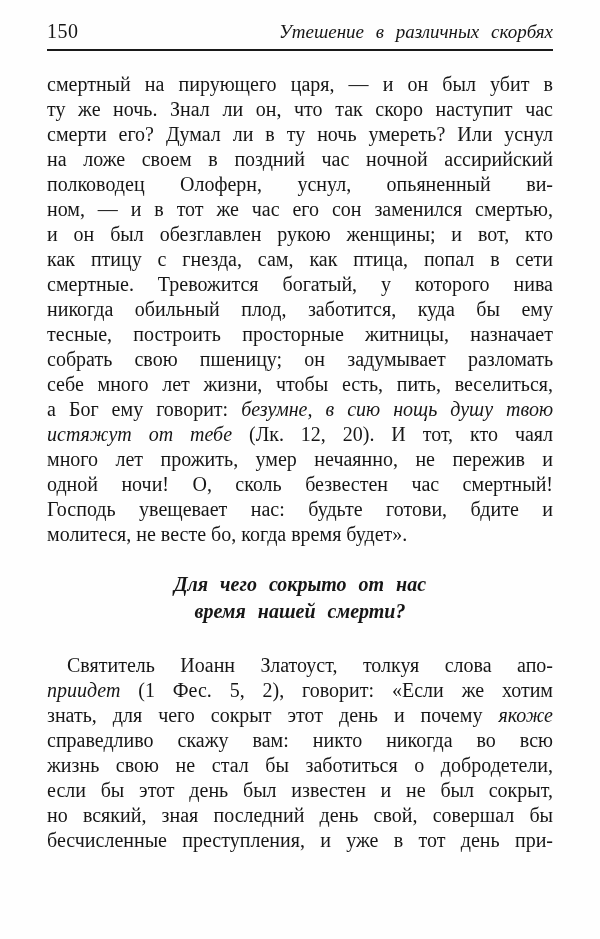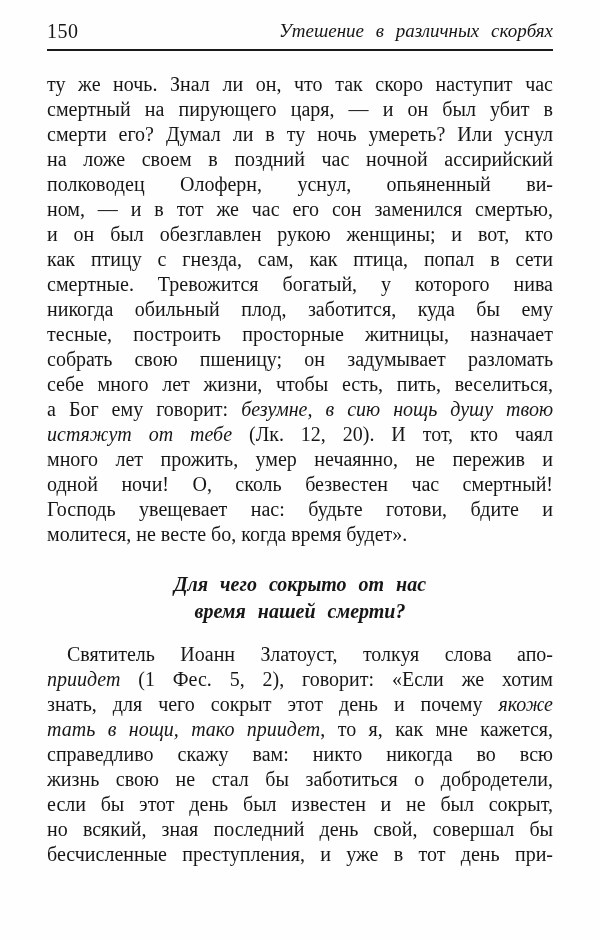--- a/index.html
+++ b/index.html
@@ -15,21 +15,21 @@
     background: #fefefe;
     color: #161616;
     font-family: "Liberation Serif", "DejaVu Serif", serif;
     box-sizing: border-box;
     padding: 20px 47px 0 47px;
     overflow: hidden;
   }
   .header {
     display: flex;
     justify-content: space-between;
-    align-items: flex-start;
+    align-items: flex-end;
     border-bottom: 2px solid #1a1a1a;
     padding-bottom: 6px;
   }
   .pagenum {
     font-size: 20px;
     letter-spacing: 0.5px;
   }
   .runtitle {
     font-size: 19px;
     font-weight: normal;
@@ -50,42 +50,42 @@
   }
   .para .line.last {
     text-align-last: left;
   }
   .para .line.indent {
     text-indent: 20px;
   }
   .it { font-style: italic; }
   .rm { font-style: normal; }
   .heading {
-    margin: 24px 0 17px 0;
+    margin: 24px 0 28px 0;
     text-align: center;
     font-size: 20px;
     font-weight: bold;
     font-style: italic;
     line-height: 27px;
     word-spacing: 7px;
   }
   .heading .hl { display: block; }
 </style>
 </head>
 <body>
 
 <div class="page">
   <div class="header">
     <span class="pagenum">150</span>
     <span class="runtitle">Утешение в различных скорбях</span>
   </div>
   <div class="body">
     <div id="para1" class="para">
+        <div class="line"><span class="rm">смертный на пирующего царя, — и он был убит в</span></div>
         <div class="line"><span class="rm">ту же ночь. Знал ли он, что так скоро наступит час</span></div>
-        <div class="line"><span class="rm">смертный на пирующего царя, — и он был убит в</span></div>
         <div class="line"><span class="rm">смерти его? Думал ли в ту ночь умереть? Или уснул</span></div>
         <div class="line"><span class="rm">на ложе своем в поздний час ночной ассирийский</span></div>
         <div class="line"><span class="rm">полководец Олоферн, уснул, опьяненный ви-</span></div>
         <div class="line"><span class="rm">ном, — и в тот же час его сон заменился смертью,</span></div>
         <div class="line"><span class="rm">и он был обезглавлен рукою женщины; и вот, кто</span></div>
         <div class="line"><span class="rm">как птицу с гнезда, сам, как птица, попал в сети</span></div>
         <div class="line"><span class="rm">смертные. Тревожится богатый, у которого нива</span></div>
         <div class="line"><span class="rm">никогда обильный плод, заботится, куда бы ему</span></div>
         <div class="line"><span class="rm">тесные, построить просторные житницы, назначает</span></div>
         <div class="line"><span class="rm">собрать свою пшеницу; он задумывает разломать</span></div>
@@ -98,21 +98,20 @@
         <div class="line last"><span class="rm">молитеся, не весте бо, когда время будет».</span></div>
       </div>
     <div class="heading">
       <span class="hl">Для чего сокрыто от нас</span>
       <span class="hl">время нашей смерти?</span>
     </div>
     <div id="para2" class="para">
         <div class="line indent"><span class="rm">Святитель Иоанн Златоуст, толкуя слова апо-</span></div>
         <div class="line"><span class="it">приидет</span><span class="rm"> (1 Фес. 5, 2), говорит: «Если же хотим</span></div>
         <div class="line"><span class="rm">знать, для чего сокрыт этот день и почему </span><span class="it">якоже</span></div>
-        <div class="line"><span class="it">тать в нощи, тако приидет</span><span class="rm">, то я, как мне кажется,</span></div>
         <div class="line"><span class="rm">справедливо скажу вам: никто никогда во всю</span></div>
         <div class="line"><span class="rm">жизнь свою не стал бы заботиться о добродетели,</span></div>
         <div class="line"><span class="rm">если бы этот день был известен и не был сокрыт,</span></div>
         <div class="line"><span class="rm">но всякий, зная последний день свой, совершал бы</span></div>
         <div class="line"><span class="rm">бесчисленные преступления, и уже в тот день при-</span></div>
       </div>
   </div>
 </div>
 
 </body></html>

